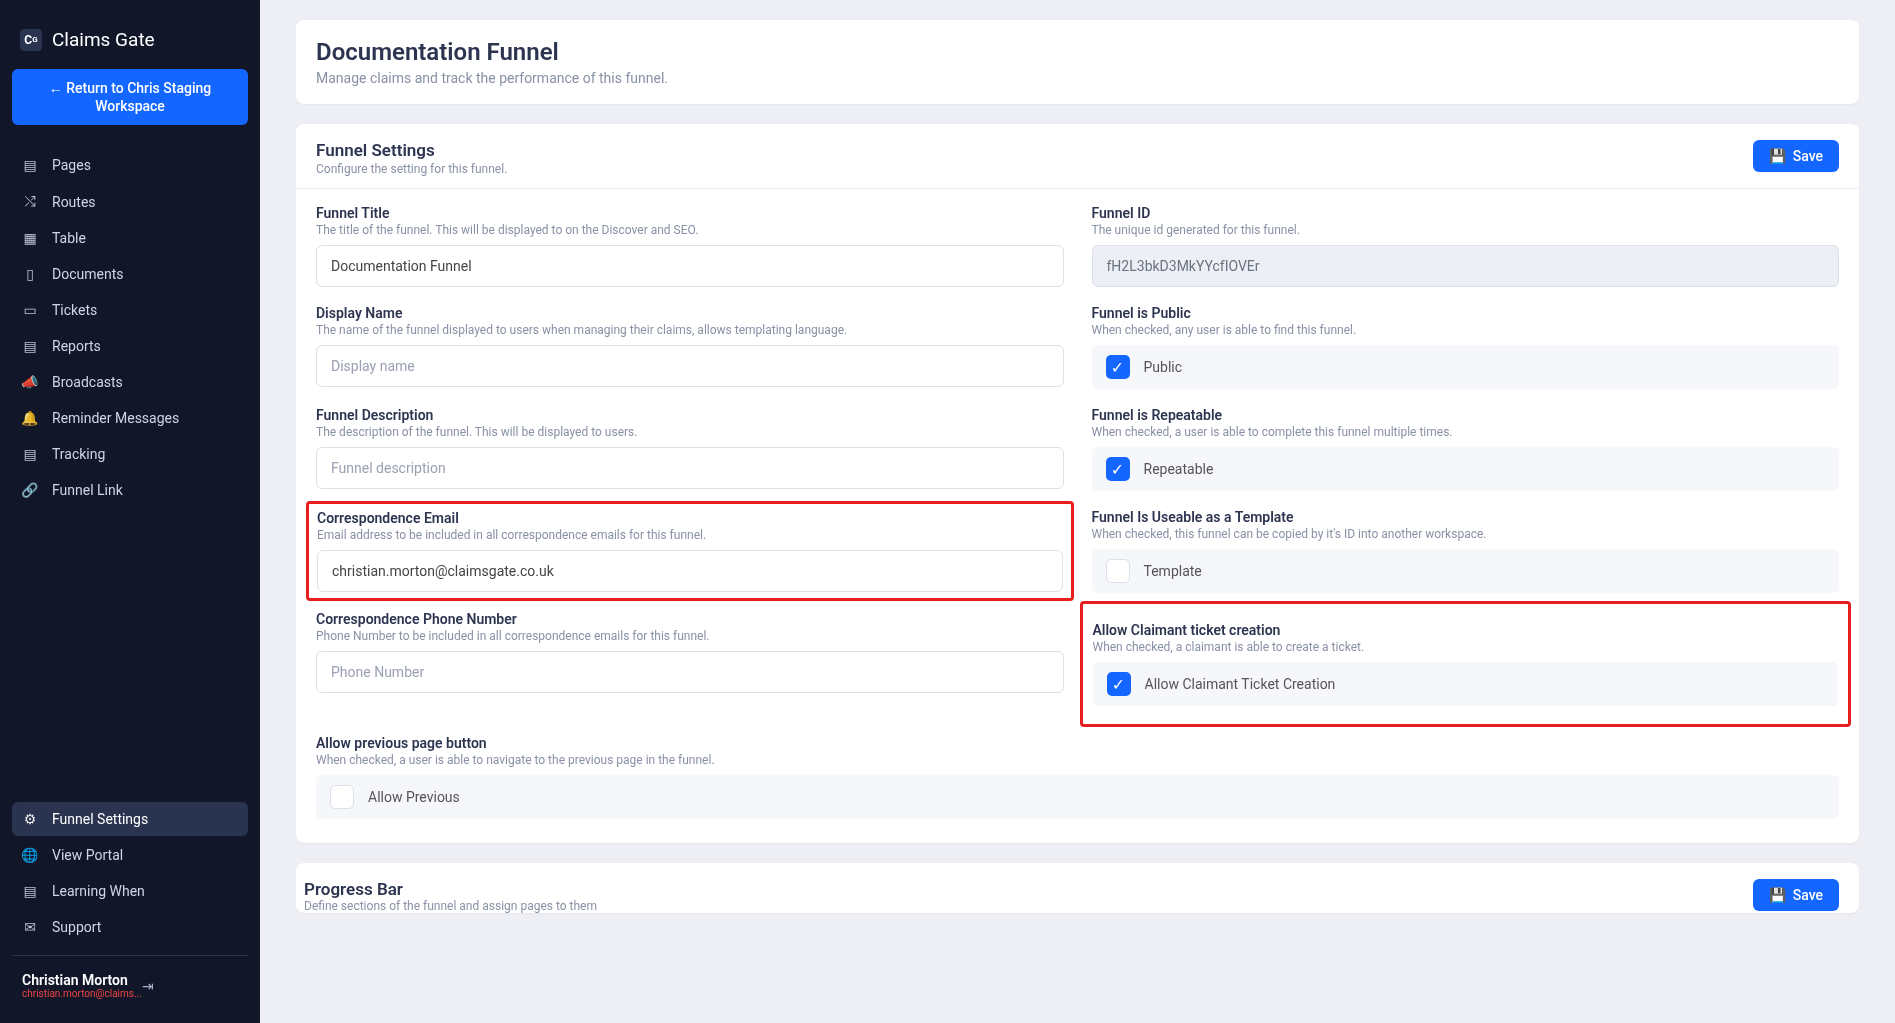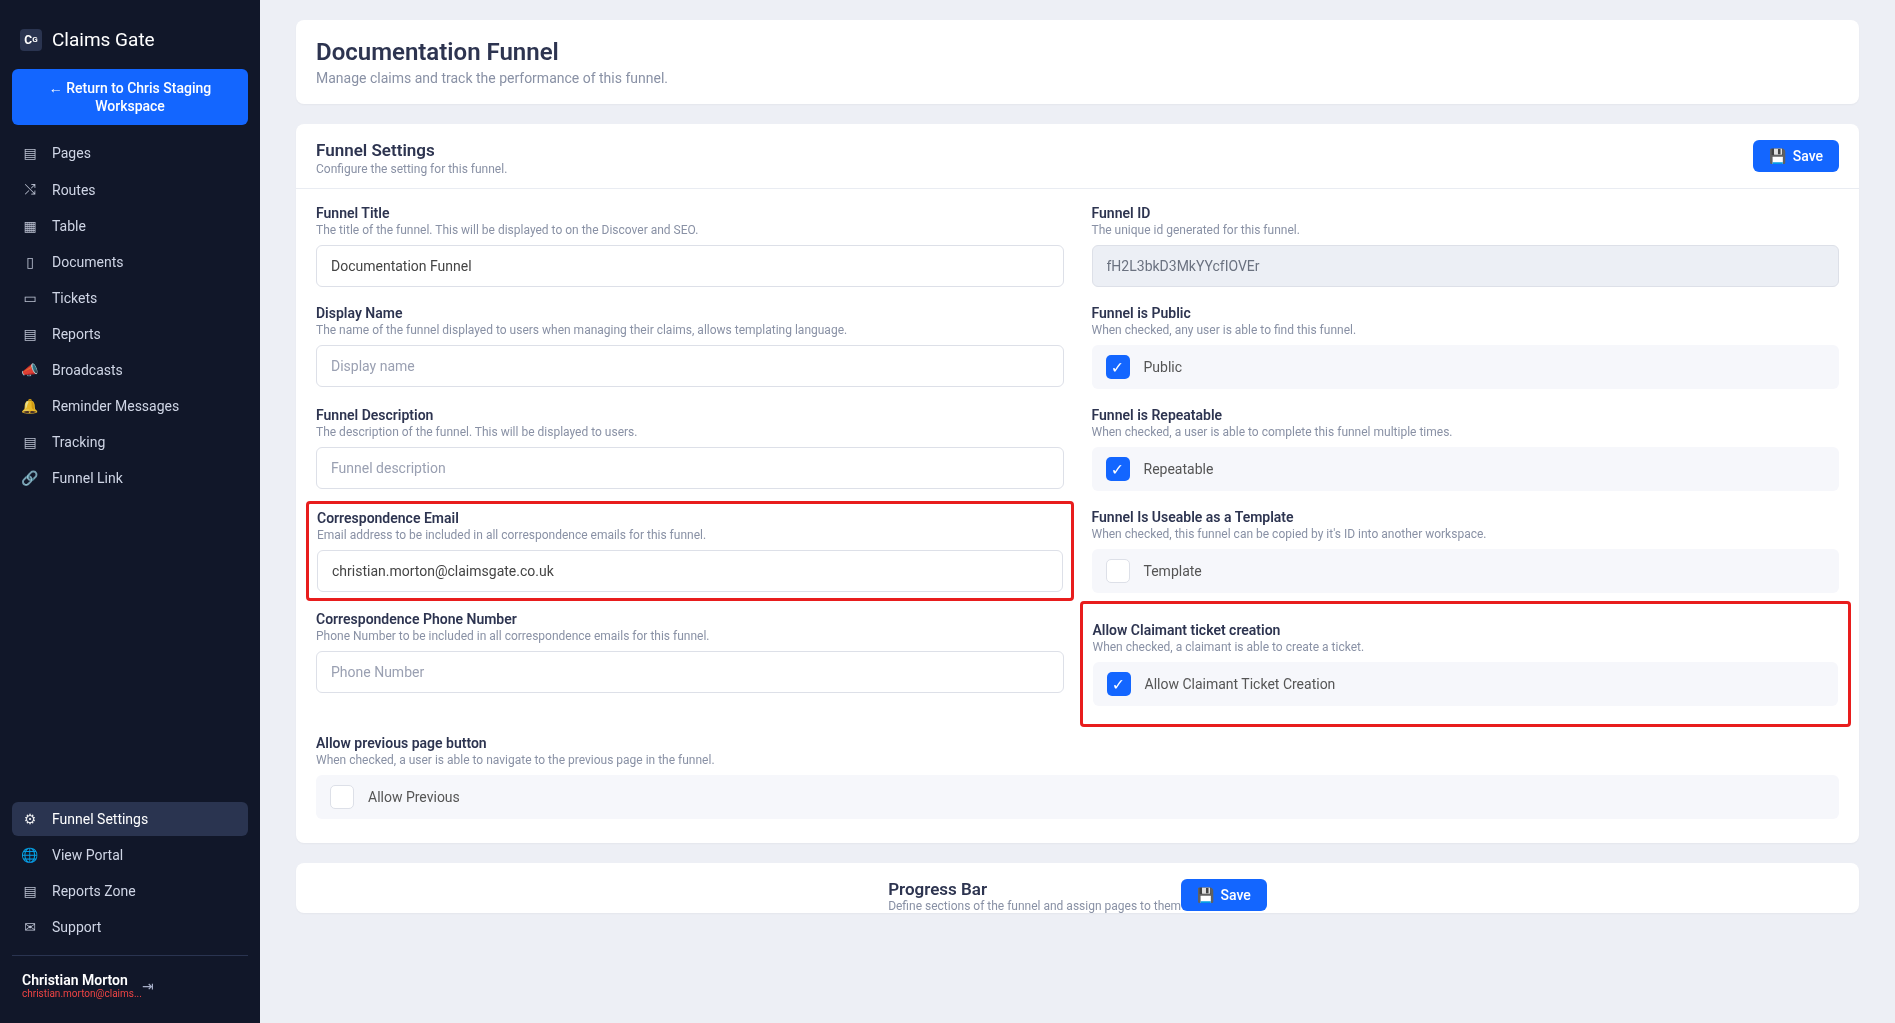--- a/index.html
+++ b/index.html
@@ -1,21 +1,21 @@
 <!DOCTYPE html>
 <html><head>
 <meta charset="utf-8">
 <style>
 *{box-sizing:border-box;margin:0;padding:0;font-family:-apple-system,BlinkMacSystemFont,'Segoe UI',Roboto,sans-serif}
 body{background:#edeff5;display:flex;height:100vh;overflow:hidden}
 .sidebar{width:260px;background:#111729;color:#fff;display:flex;flex-direction:column;padding:18px 12px;flex-shrink:0}
 .logo{display:flex;align-items:center;gap:10px;padding:10px 8px 18px 8px}
 .logo-badge{width:22px;height:22px;background:#2a3450;border-radius:4px;display:flex;align-items:center;justify-content:center;font-size:12px;font-weight:bold;color:#fff}
 .logo-text{font-size:19px;font-weight:400}
-.return-btn{background:#1366ff;color:#fff;border:none;border-radius:6px;padding:10px 14px;font-size:14px;font-weight:500;cursor:pointer;text-align:center;line-height:1.3;margin-bottom:10px}
+.return-btn{background:#1366ff;color:#fff;border:none;border-radius:6px;padding:10px 14px;font-size:14px;font-weight:500;cursor:pointer;text-align:center;line-height:1.3;margin-bottom:22px}
 .nav-item{display:flex;align-items:center;gap:14px;padding:9px 10px;color:#cfd5e5;font-size:14px;border-radius:6px;cursor:pointer;margin:1px 0}
 .nav-item.active{background:#2a3450;color:#fff}
 .nav-icon{width:16px;display:flex;justify-content:center;font-size:14px;opacity:.9}
 .nav-spacer{flex:1}
 .nav-divider{border:none;border-top:1px solid #2a3450;margin:10px 0}
 .user-block{display:flex;align-items:center;justify-content:flex-start;padding:6px 10px}
 .user-text{overflow:hidden}
 .user-name{font-size:14px;font-weight:600;color:#fff}
 .user-email{font-size:10px;color:#ef4444;white-space:nowrap;overflow:hidden;text-overflow:ellipsis;max-width:170px}
 .logout{color:#a5adc6;cursor:pointer;font-size:14px}
@@ -36,21 +36,21 @@
 .text-input{width:100%;border:1px solid #dde0e8;border-radius:6px;padding:12px 14px;font-size:14px;color:#444}
 .text-input::placeholder{color:#9aa0b2}
 .text-input[readonly]{background:#eceff5;color:#6b7280}
 .check-row{display:flex;align-items:center;gap:14px;background:#f6f7fb;border-radius:6px;padding:10px 14px}
 .check-box{width:24px;height:24px;border-radius:5px;display:flex;align-items:center;justify-content:center;cursor:pointer}
 .check-box.checked{background:#1366ff;color:#fff}
 .check-box.unchecked{background:#fff;border:1px solid #dde0e8}
 .check-label{font-size:14px;color:#555}
 .highlight{border:3px solid #e81d1d;border-radius:4px;padding:6px 8px;margin:-8px -10px}
 .highlight-box{border:3px solid #e81d1d;border-radius:4px;padding:18px 10px;margin:-10px -12px}
-.progress-section{padding:16px 20px 0 20px;display:flex;justify-content:center;align-items:flex-start}
+.progress-section{padding:16px 20px 0 8px;display:flex;justify-content:space-between;align-items:flex-start}
 .progress-section h2{font-size:17px;font-weight:600;color:#2d3450}
 .progress-section p{font-size:12px;color:#8991a5;margin-top:0}
 </style>
 </head>
 <body>
 
 <div class="sidebar">
   <div class="logo">
     <div class="logo-badge">C<sub style="font-size:8px">G</sub></div>
     <div class="logo-text">Claims Gate</div>
@@ -103,21 +103,21 @@
   <div class="nav-item active">
       <span class="nav-icon">⚙</span>
       <span>Funnel Settings</span>
     </div>
   <div class="nav-item">
       <span class="nav-icon">🌐</span>
       <span>View Portal</span>
     </div>
   <div class="nav-item">
       <span class="nav-icon">▤</span>
-      <span>Reports Zone</span>
+      <span>Learning When</span>
     </div>
   <div class="nav-item">
       <span class="nav-icon">✉</span>
       <span>Support</span>
     </div>
 
   <hr class="nav-divider">
   <div class="user-block">
     <div class="user-text">
       <div class="user-name">Christian Morton</div>

